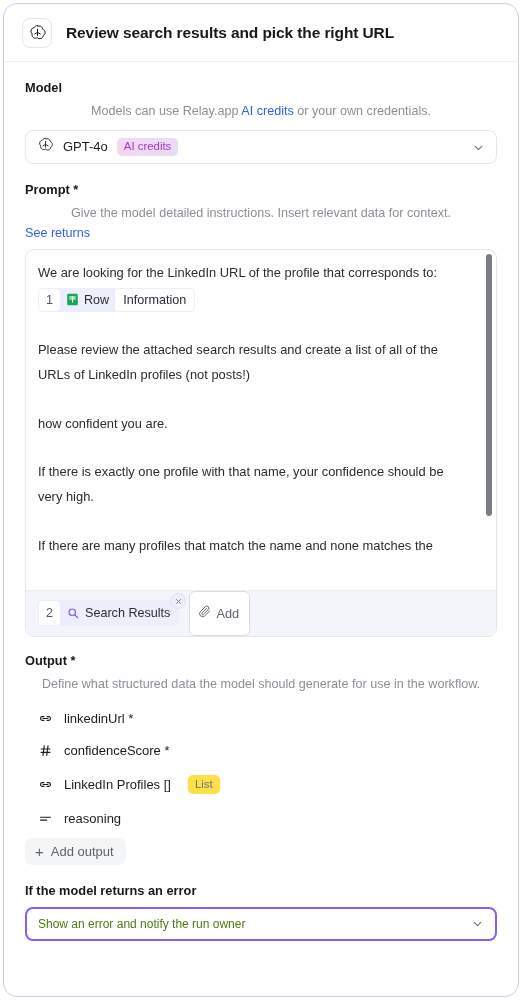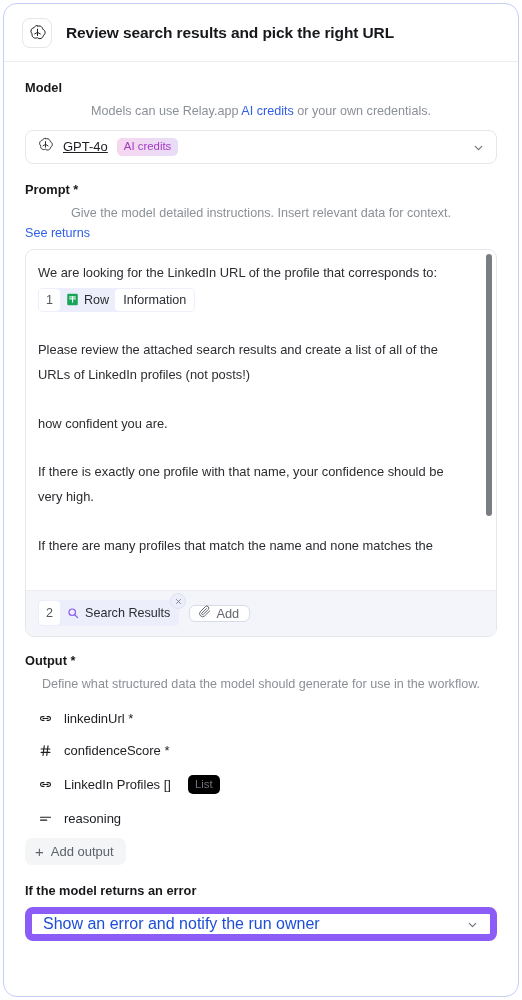--- a/index.html
+++ b/index.html
@@ -86,21 +86,20 @@
     align-items: center;
     padding: 0 11px;
     gap: 9px;
     background: #fff;
     cursor: pointer;
     position: relative;
   }
   .select .value {
     font-size: 13px;
     color: #1b1d21;
-    text-decoration: underline;
   }
   .chev {
     position: absolute;
     right: 11px; top: 50%;
     transform: translateY(-50%);
     width: 13px; height: 13px;
     color: #70757d;
   }
   .badge-ai {
     font-size: 11.4px;
@@ -238,21 +237,21 @@
     display: inline-flex;
     align-items: center;
     gap: 5px;
     border: 1px solid #d8dbe8;
     background: #ffffff;
     border-radius: 6px;
     padding: 5px 10px 5px 8px;
     font-size: 12.8px;
     color: #63666e;
     cursor: pointer;
-    height: 17px;
+    height: 45px;
   }
 
   
   .out-row {
     display: flex;
     align-items: center;
     gap: 11px;
     padding: 8px 0 8px 12px;
     font-size: 13px;
     color: #1b1d21;
@@ -260,21 +259,21 @@
   }
   .out-ico {
     width: 16px; height: 16px;
     display: flex; align-items: center; justify-content: center;
     color: #1b1d21;
     flex: 0 0 auto;
   }
   .badge-list {
     font-size: 11.4px;
     color: #6e727a;
-    background: #000000;
+    background: #fde047;
     border-radius: 5px;
     padding: 3px 7px;
     margin-left: 6px;
     line-height: 1.2;
   }
   .add-output {
     display: inline-flex;
     align-items: center;
     gap: 7px;
     background: #f4f5f7;
@@ -289,30 +288,30 @@
   .plus { font-size: 15px; line-height: 1; color: #5e626a; }
 
   .err-label {
     font-size: 12.8px;
     font-weight: bold;
     margin-bottom: 9px;
     color: #18181b;
   }
   .err-select {
     height: 34px;
-    border: 7px solid #8b5cf6;
+    border: 2px solid #8b5cf6;
     border-radius: 8px;
     display: flex;
     align-items: center;
     padding: 0 11px;
     background: #fff;
     cursor: pointer;
     position: relative;
-    font-size: 16px;
-    color: #1d4ed8;
+    font-size: 12px;
+    color: #4d7c0f;
   }
   .sec-gap { height: 18px; }
 </style>
 </head>
 <body>
 
 <div class="panel">
 
   <div class="header">
     <div class="app-icon">

